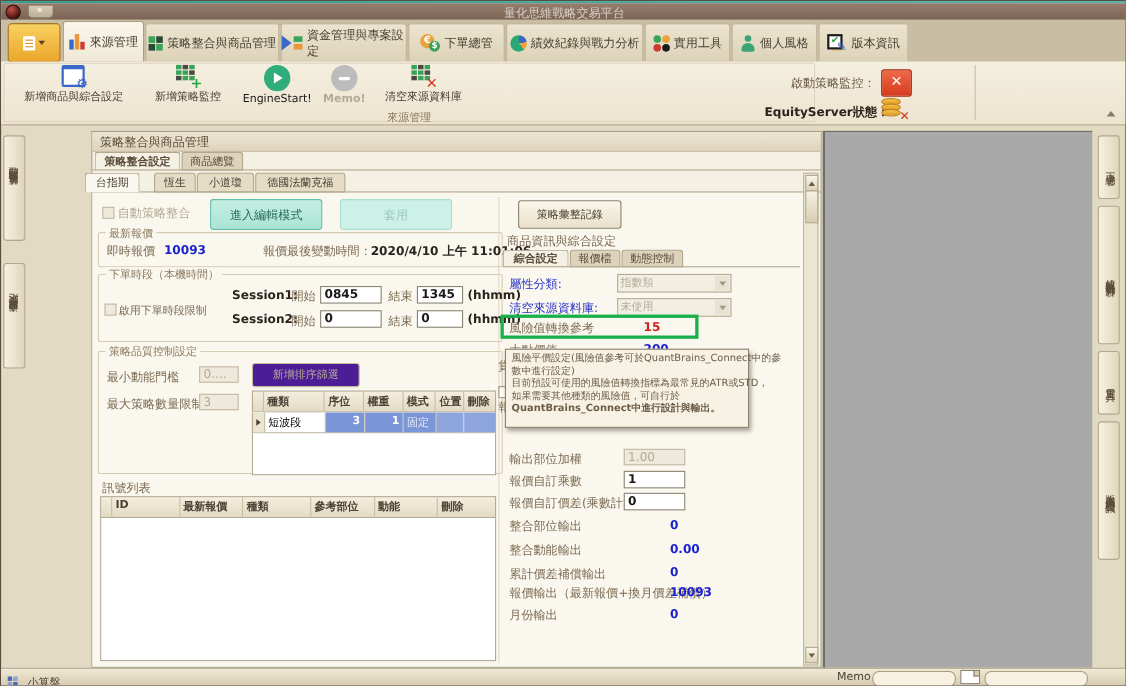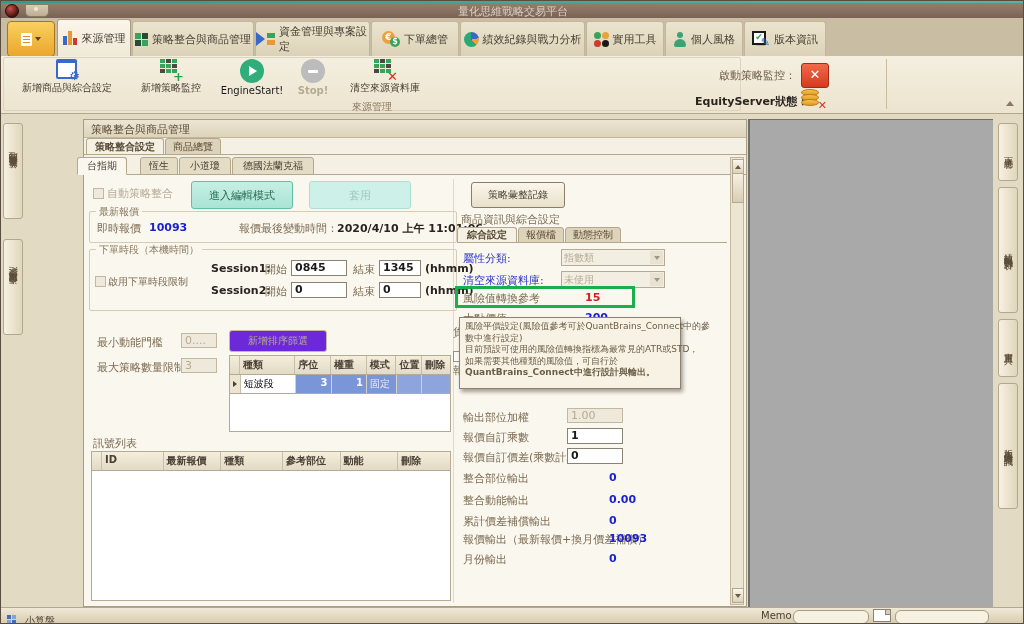--- a/index.html
+++ b/index.html
@@ -99,21 +99,21 @@
   .lblg{font-size:11px;color:#b5ab94;white-space:nowrap}
   .lbl-dark{font-size:11px;color:#2a241e;font-weight:bold;white-space:nowrap}
   .lbl-blue{font-size:11px;color:#2b35c8;white-space:nowrap}
   .valb{font-size:11px;font-weight:bold;color:#1a22cf;white-space:nowrap}
   .valr{font-size:11px;font-weight:bold;color:#d31f1f;white-space:nowrap}
   .cb{width:11px;height:11px;border:1px solid #9a9182;background:#fbfaf5;box-sizing:border-box}
   .cb.dis{border-color:#c2b8a2;background:#eee9db}
   .tealbtn{height:26px;background:linear-gradient(#c6efe4,#a9e4d4);border:1px solid #5fc0aa;border-radius:3px;font-size:11px;color:#2a6a56;display:flex;align-items:center;justify-content:center;cursor:pointer}
   .tealbtn.dis{background:#cdf0e8;border-color:#abdfd2;color:#9ecabd;cursor:default}
   .bevbtn{background:linear-gradient(#faf6ea,#e8e0ca);border:1px solid #8a7f66;border-radius:3px;font-size:10px;color:#4a4034;display:flex;align-items:center;justify-content:center;cursor:pointer}
-  .bevbtn.dis{border-color:#c5bba3;color:#b5ab94;background:#6d28d9;cursor:default}
+  .bevbtn.dis{border-color:#c5bba3;color:#b5ab94;background:#4c1d95;cursor:default}
   .gbox{border:1px solid #d6ccb4;border-radius:2px;box-sizing:border-box}
   .gleg{position:absolute;top:-7px;left:6px;background:#faf7ef;padding:0 3px;font-size:10px;color:#8a7a5f;white-space:nowrap}
   .tb{border:1px solid #8a8272;background:#fff;font-size:11px;font-weight:bold;color:#1a1a1a;padding:0 3px;box-sizing:border-box;line-height:14px}
   .tb.dis{background:#eee9db;border-color:#c2b8a2;color:#b5ab94;font-weight:normal}
   .dd{background:#f2eee2;border:1px solid #b5ab94;box-sizing:border-box;font-size:10px;color:#b5ac97;line-height:15px;padding:0 2px;position:absolute}
   .ddarr{position:absolute;right:1px;top:1px;bottom:1px;width:13px;background:#e8e2d2;display:flex;align-items:center;justify-content:center}
   .ddarr i{width:0;height:0;border-left:3px solid transparent;border-right:3px solid transparent;border-top:4px solid #a09884}
   
   .tbl-head{display:flex;background:linear-gradient(#f4eedd,#e2dac4);border:1px solid #b5ab94;box-sizing:border-box}
   .hc{font-size:10px;color:#4a4034;padding:2px 3px;border-right:1px solid #c8bfa8;box-sizing:border-box;font-weight:bold;white-space:nowrap;overflow:hidden}
@@ -260,21 +260,21 @@
   <div class="abs tbtn" style="left:214px;width:74px">
     <span class="playic">
         <i></i>
       </span>
     <span class="tbl en">EngineStart!</span>
   </div>
   <div class="abs tbtn" style="left:292px;width:40px">
     <span class="stopic">
         <i></i>
       </span>
-    <span class="tbl dis">Stop!</span>
+    <span class="tbl dis">Memo!</span>
   </div>
   <div class="abs tbtn" style="left:336px;width:96px">
     <span class="bgrid">
       <span class="g">
           <i></i>
           <i class="dk"></i>
           <i></i>
           <i></i>
           <i></i>
           <i class="dk"></i>
@@ -381,20 +381,23 @@
   <div class="abs tb" style="left:378px;top:259px;width:42px;height:16px">1345</div>
   <span class="abs lbl-dark nw" style="left:424px;top:261px">(hhmm)</span>
 
   <span class="abs lbl-dark nw" style="left:210px;top:283px">Session2:</span>
   <span class="abs lbl nw" style="left:264px;top:283px">開始</span>
   <div class="abs tb" style="left:290px;top:281px;width:56px;height:16px">0</div>
   <span class="abs lbl nw" style="left:352px;top:283px">結束</span>
   <div class="abs tb" style="left:378px;top:281px;width:42px;height:16px">0</div>
   <span class="abs lbl-dark nw" style="left:424px;top:283px">(hhmm)</span>
 
+  <div class="abs gbox" style="left:88px;top:318px;width:368px;height:112px">
+    <span class="gleg">策略品質控制設定</span>
+  </div>
   <span class="abs lbl nw" style="left:96px;top:334px">最小動能門檻</span>
   <div class="abs tb dis" style="left:180px;top:332px;width:36px;height:15px">0....</div>
   <span class="abs lbl nw" style="left:96px;top:359px">最大策略數量限制</span>
   <div class="abs tb dis" style="left:180px;top:357px;width:36px;height:15px">3</div>
   <div class="abs bevbtn dis" style="left:228px;top:329px;width:96px;height:20px">
     <span>新增排序篩選</span>
   </div>
 
   <div class="abs" style="left:228px;top:354px;width:222px">
     <div class="tbl-head">

